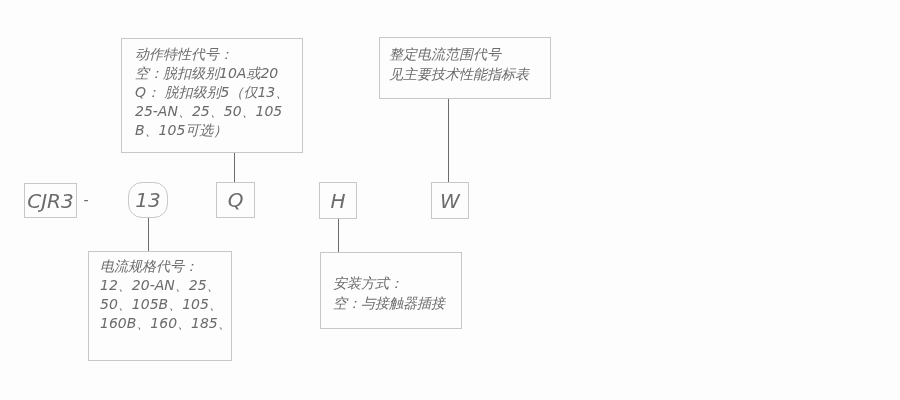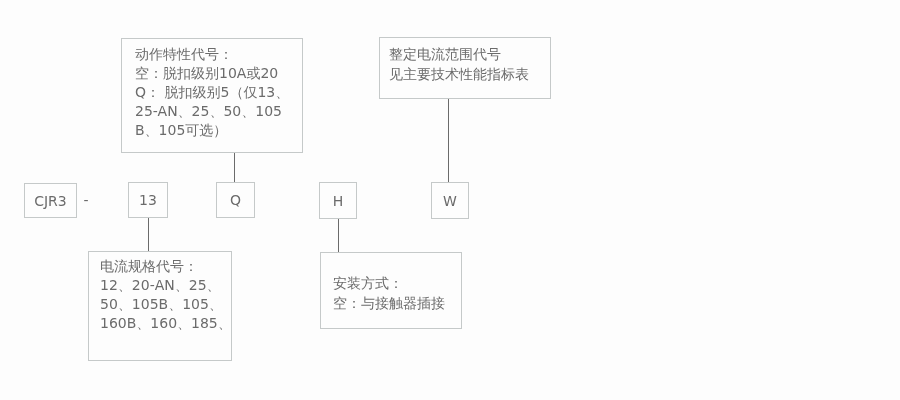--- a/index.html
+++ b/index.html
@@ -11,39 +11,40 @@
   * { margin: 0; padding: 0; box-sizing: border-box; }
   html, body { background: var(--background); }
   .canvas {
     position: relative;
     width: 764px;
     height: 400px;
     background: var(--background);
     font-family: "DejaVu Sans", "Liberation Sans", sans-serif;
     color: var(--text);
     overflow: hidden;
+    font-style: italic;
   }
   .callout {
     position: absolute;
     border: 1px solid var(--border);
     font-size: 14px;
     background: var(--background);
   }
   .callout .line {
     white-space: nowrap;
   }
   .lh19 .line { line-height: 19px; }
   .lh20 .line { line-height: 20px; }
   .code-box {
     position: absolute;
     border: 1px solid var(--border);
     display: flex;
     align-items: center;
     justify-content: center;
-    font-size: 14px;
+    font-size: 20px;
     background: var(--background);
   }
   .dash {
     position: absolute;
     font-size: 14px;
     line-height: 18px;
     text-align: center;
   }
   .vline {
     position: absolute;
@@ -71,21 +72,21 @@
 
   <div class="vline" style="left:234px;top:153px;height:29px;"></div>
   <div class="vline" style="left:448px;top:99px;height:83px;"></div>
   <div class="vline" style="left:148px;top:218px;height:33px;"></div>
   <div class="vline" style="left:338px;top:219px;height:33px;"></div>
 
   <div class="code-box" style="left:24px;top:183px;width:53px;height:35px;">
     <span>CJR3</span>
   </div>
   <div class="dash" style="left:79px;top:191px;width:14px;">-</div>
-  <div class="code-box" style="left:128px;top:182px;width:40px;height:36px;">
+  <div class="code-box" style="left:128px;top:182px;width:40px;height:36px;border-radius:14px;">
     <span>13</span>
   </div>
   <div class="code-box" style="left:216px;top:182px;width:39px;height:36px;">
     <span>Q</span>
   </div>
   <div class="code-box" style="left:319px;top:182px;width:38px;height:37px;">
     <span>H</span>
   </div>
   <div class="code-box" style="left:431px;top:182px;width:38px;height:37px;">
     <span>W</span>

